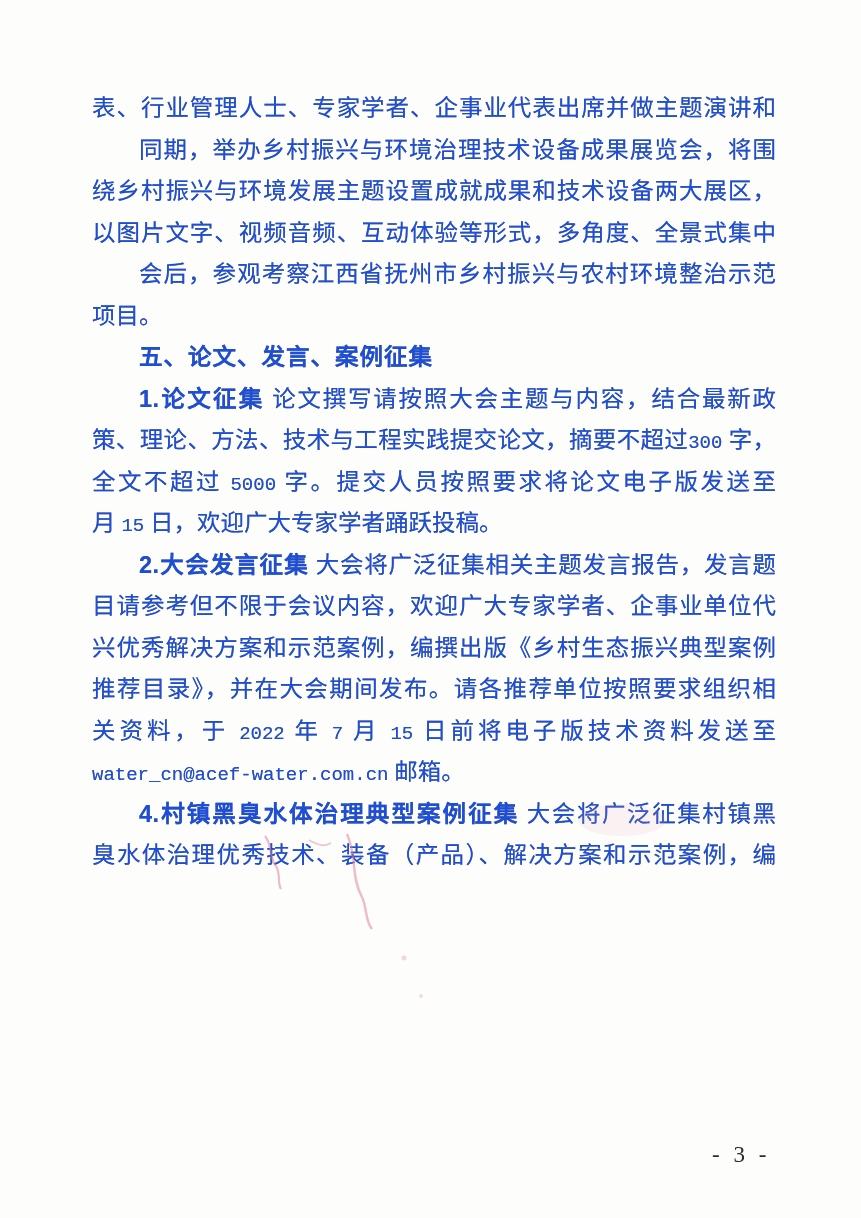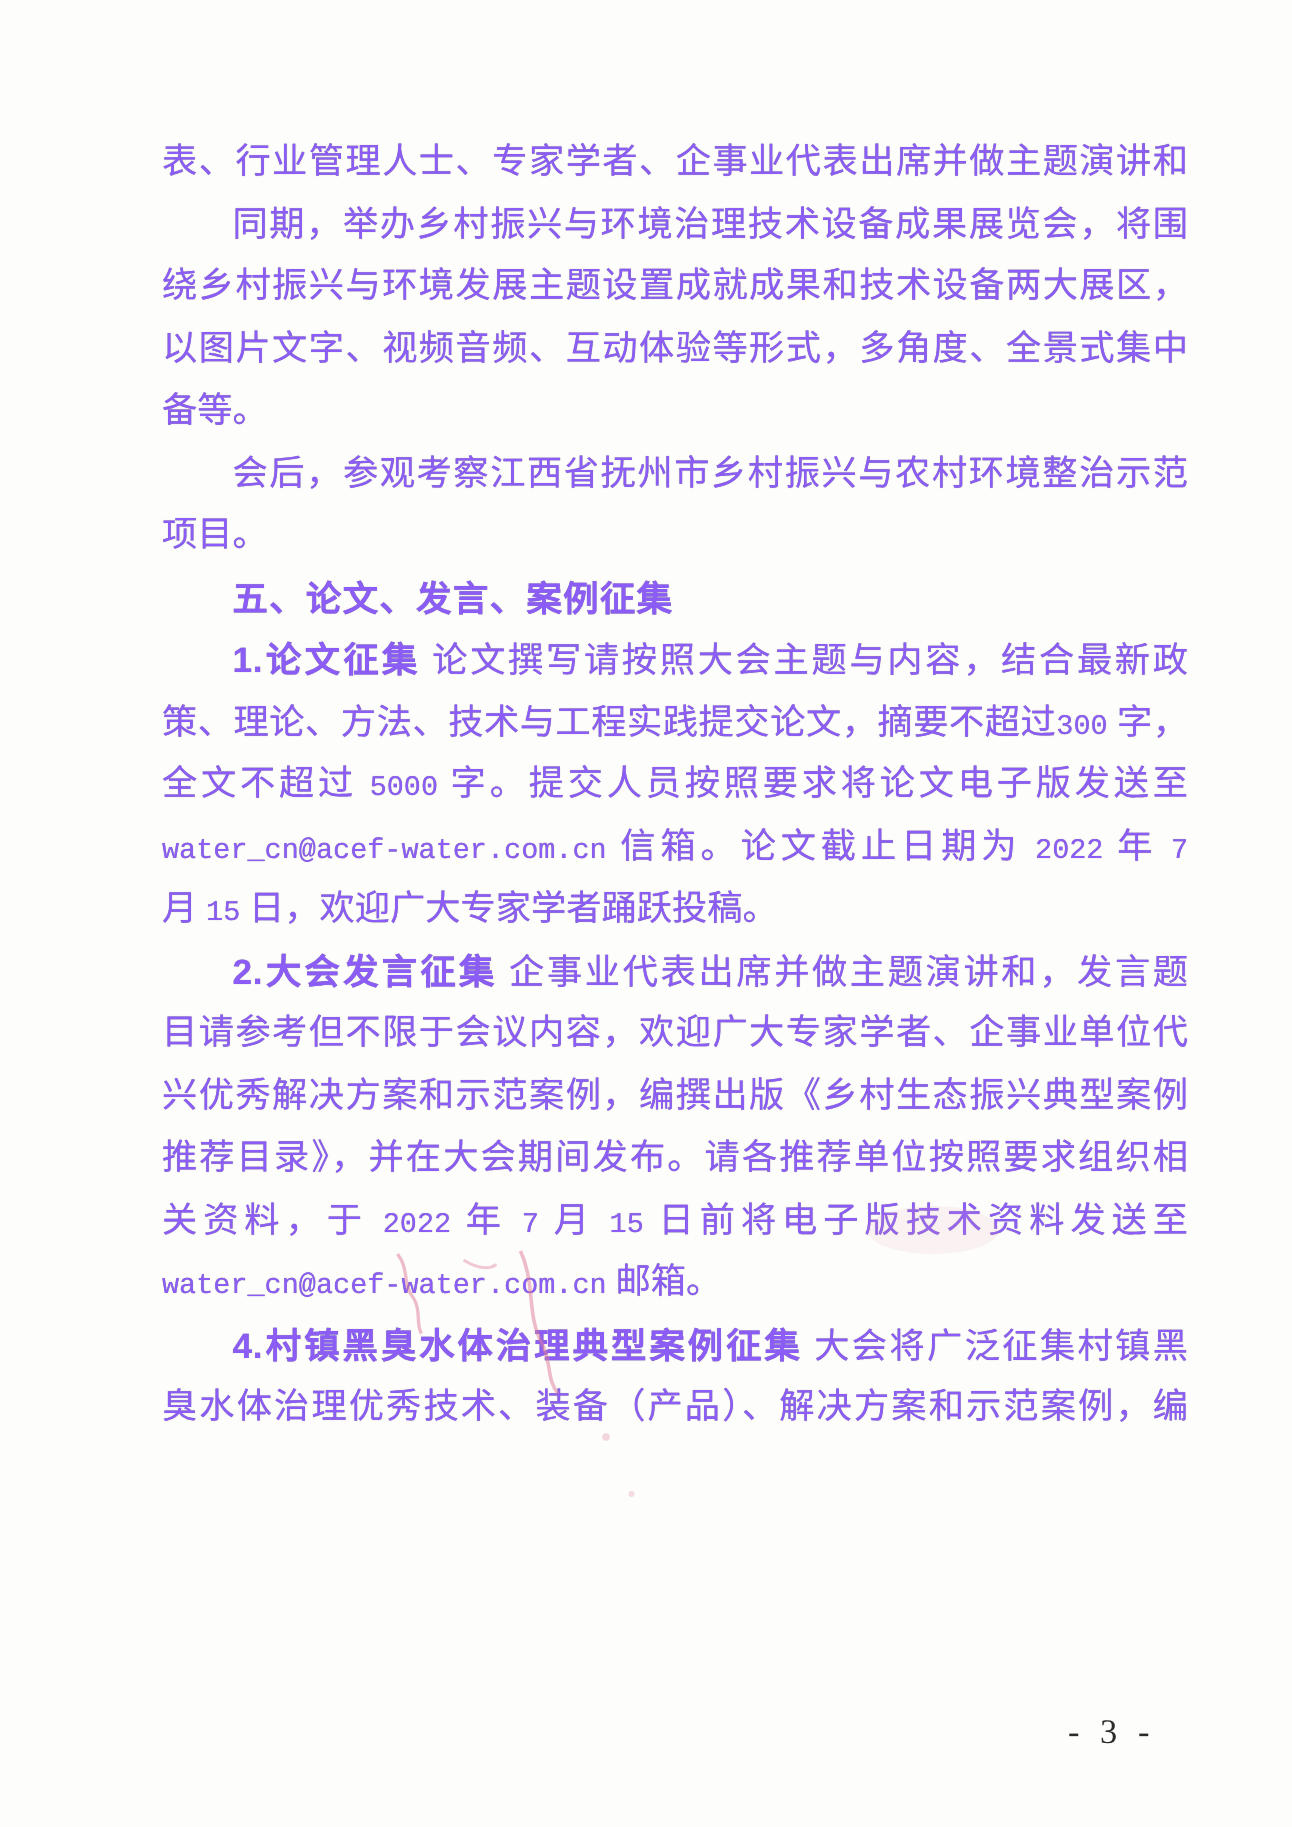--- a/index.html
+++ b/index.html
@@ -11,23 +11,22 @@
     overflow:hidden;
   }
   .page{
     position:absolute;inset:0;
     background:#fdfdfc;
   }
   .doc{
     position:absolute;
     left:92px;top:88px;width:684px;
     font-size:23.5px;
-    color:#8b5cf6;
+    color:#1d4ed8;
     text-shadow:0 0 0.5px rgba(20,20,20,0.55);
-    margin-left:16px;
   }
   .line{
     height:41.5px;
     line-height:41.5px;
     overflow:visible;
   }
   .line.justify{
     text-align:justify;
     text-align-last:justify;
     text-justify:inter-character;
@@ -59,30 +58,28 @@
 </head>
 <body>
 
 <div class="page">
 
   <main class="doc">
       <div class="line justify"><span class="text-run">表、行业管理人士、专家学者、企事业代表出席并做主题演讲和</span></div>
       <div class="line justify indent"><span class="text-run">同期，举办乡村振兴与环境治理技术设备成果展览会，将围</span></div>
       <div class="line justify"><span class="text-run">绕乡村振兴与环境发展主题设置成就成果和技术设备两大展区，</span></div>
       <div class="line justify"><span class="text-run">以图片文字、视频音频、互动体验等形式，多角度、全景式集中</span></div>
-      <div class="line"><span class="text-run">备等。</span></div>
       <div class="line justify indent"><span class="text-run">会后，参观考察江西省抚州市乡村振兴与农村环境整治示范</span></div>
       <div class="line"><span class="text-run">项目。</span></div>
       <div class="line indent heading"><span class="bold-run">五、论文、发言、案例征集</span></div>
       <div class="line justify indent"><span class="bold-run">1.论文征集</span><span class="text-run"> 论文撰写请按照大会主题与内容，结合最新政</span></div>
       <div class="line justify"><span class="text-run">策、理论、方法、技术与工程实践提交论文，摘要不超过</span><span class="latin-run">300</span><span class="text-run"> 字，</span></div>
       <div class="line justify"><span class="text-run">全文不超过 </span><span class="latin-run">5000</span><span class="text-run"> 字。提交人员按照要求将论文电子版发送至</span></div>
-      <div class="line justify"><span class="latin-run">water_cn@acef-water.com.cn</span><span class="text-run"> 信箱。论文截止日期为 </span><span class="latin-run">2022</span><span class="text-run"> 年 </span><span class="latin-run">7</span></div>
       <div class="line"><span class="text-run">月 </span><span class="latin-run">15</span><span class="text-run"> 日，欢迎广大专家学者踊跃投稿。</span></div>
-      <div class="line justify indent"><span class="bold-run">2.大会发言征集</span><span class="text-run"> 企事业代表出席并做主题演讲和，发言题</span></div>
+      <div class="line justify indent"><span class="bold-run">2.大会发言征集</span><span class="text-run"> 大会将广泛征集相关主题发言报告，发言题</span></div>
       <div class="line justify"><span class="text-run">目请参考但不限于会议内容，欢迎广大专家学者、企事业单位代</span></div>
       <div class="line justify"><span class="text-run">兴优秀解决方案和示范案例，编撰出版《乡村生态振兴典型案例</span></div>
       <div class="line justify"><span class="text-run">推荐目录》，并在大会期间发布。请各推荐单位按照要求组织相</span></div>
       <div class="line justify"><span class="text-run">关资料，于 </span><span class="latin-run">2022</span><span class="text-run"> 年 </span><span class="latin-run">7</span><span class="text-run"> 月 </span><span class="latin-run">15</span><span class="text-run"> 日前将电子版技术资料发送至</span></div>
       <div class="line"><span class="latin-run">water_cn@acef-water.com.cn</span><span class="text-run"> 邮箱。</span></div>
       <div class="line justify indent"><span class="bold-run">4.村镇黑臭水体治理典型案例征集</span><span class="text-run"> 大会将广泛征集村镇黑</span></div>
       <div class="line justify"><span class="text-run">臭水体治理优秀技术、装备（产品）、解决方案和示范案例，编</span></div>
     </main>
 
   <svg class="ink-overlay" width="861" height="1218" viewBox="0 0 861 1218" aria-hidden="true">

